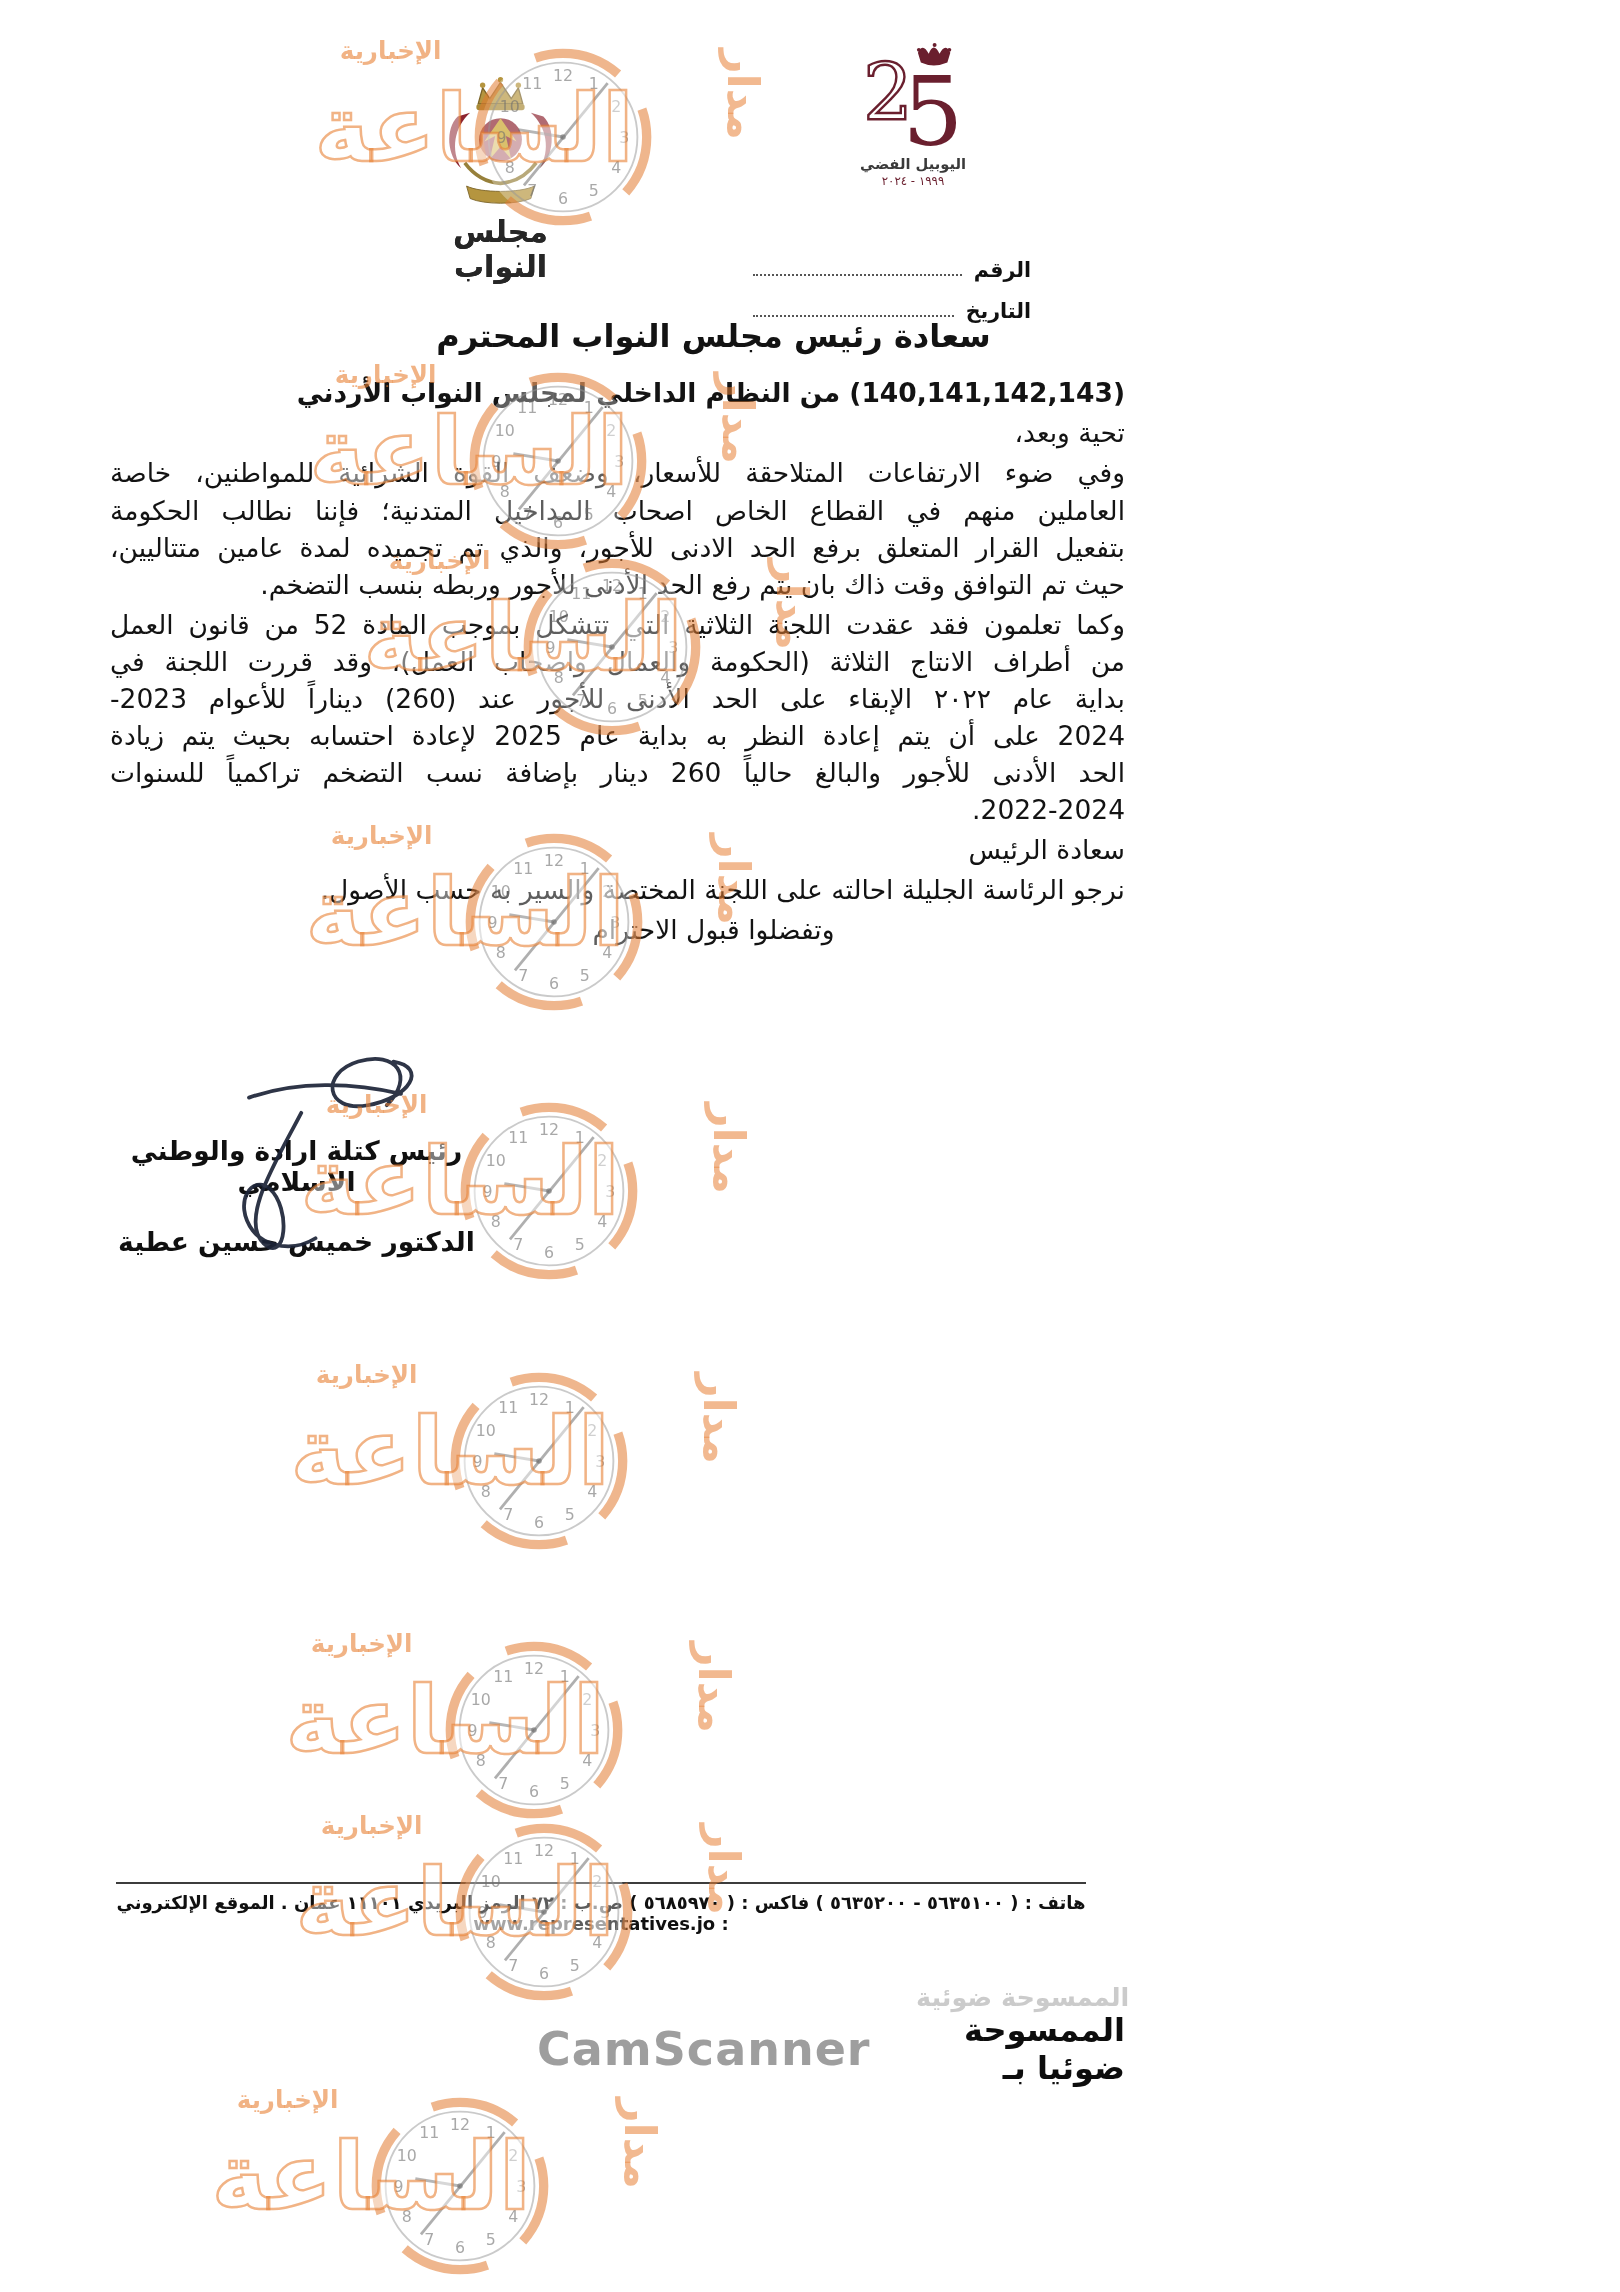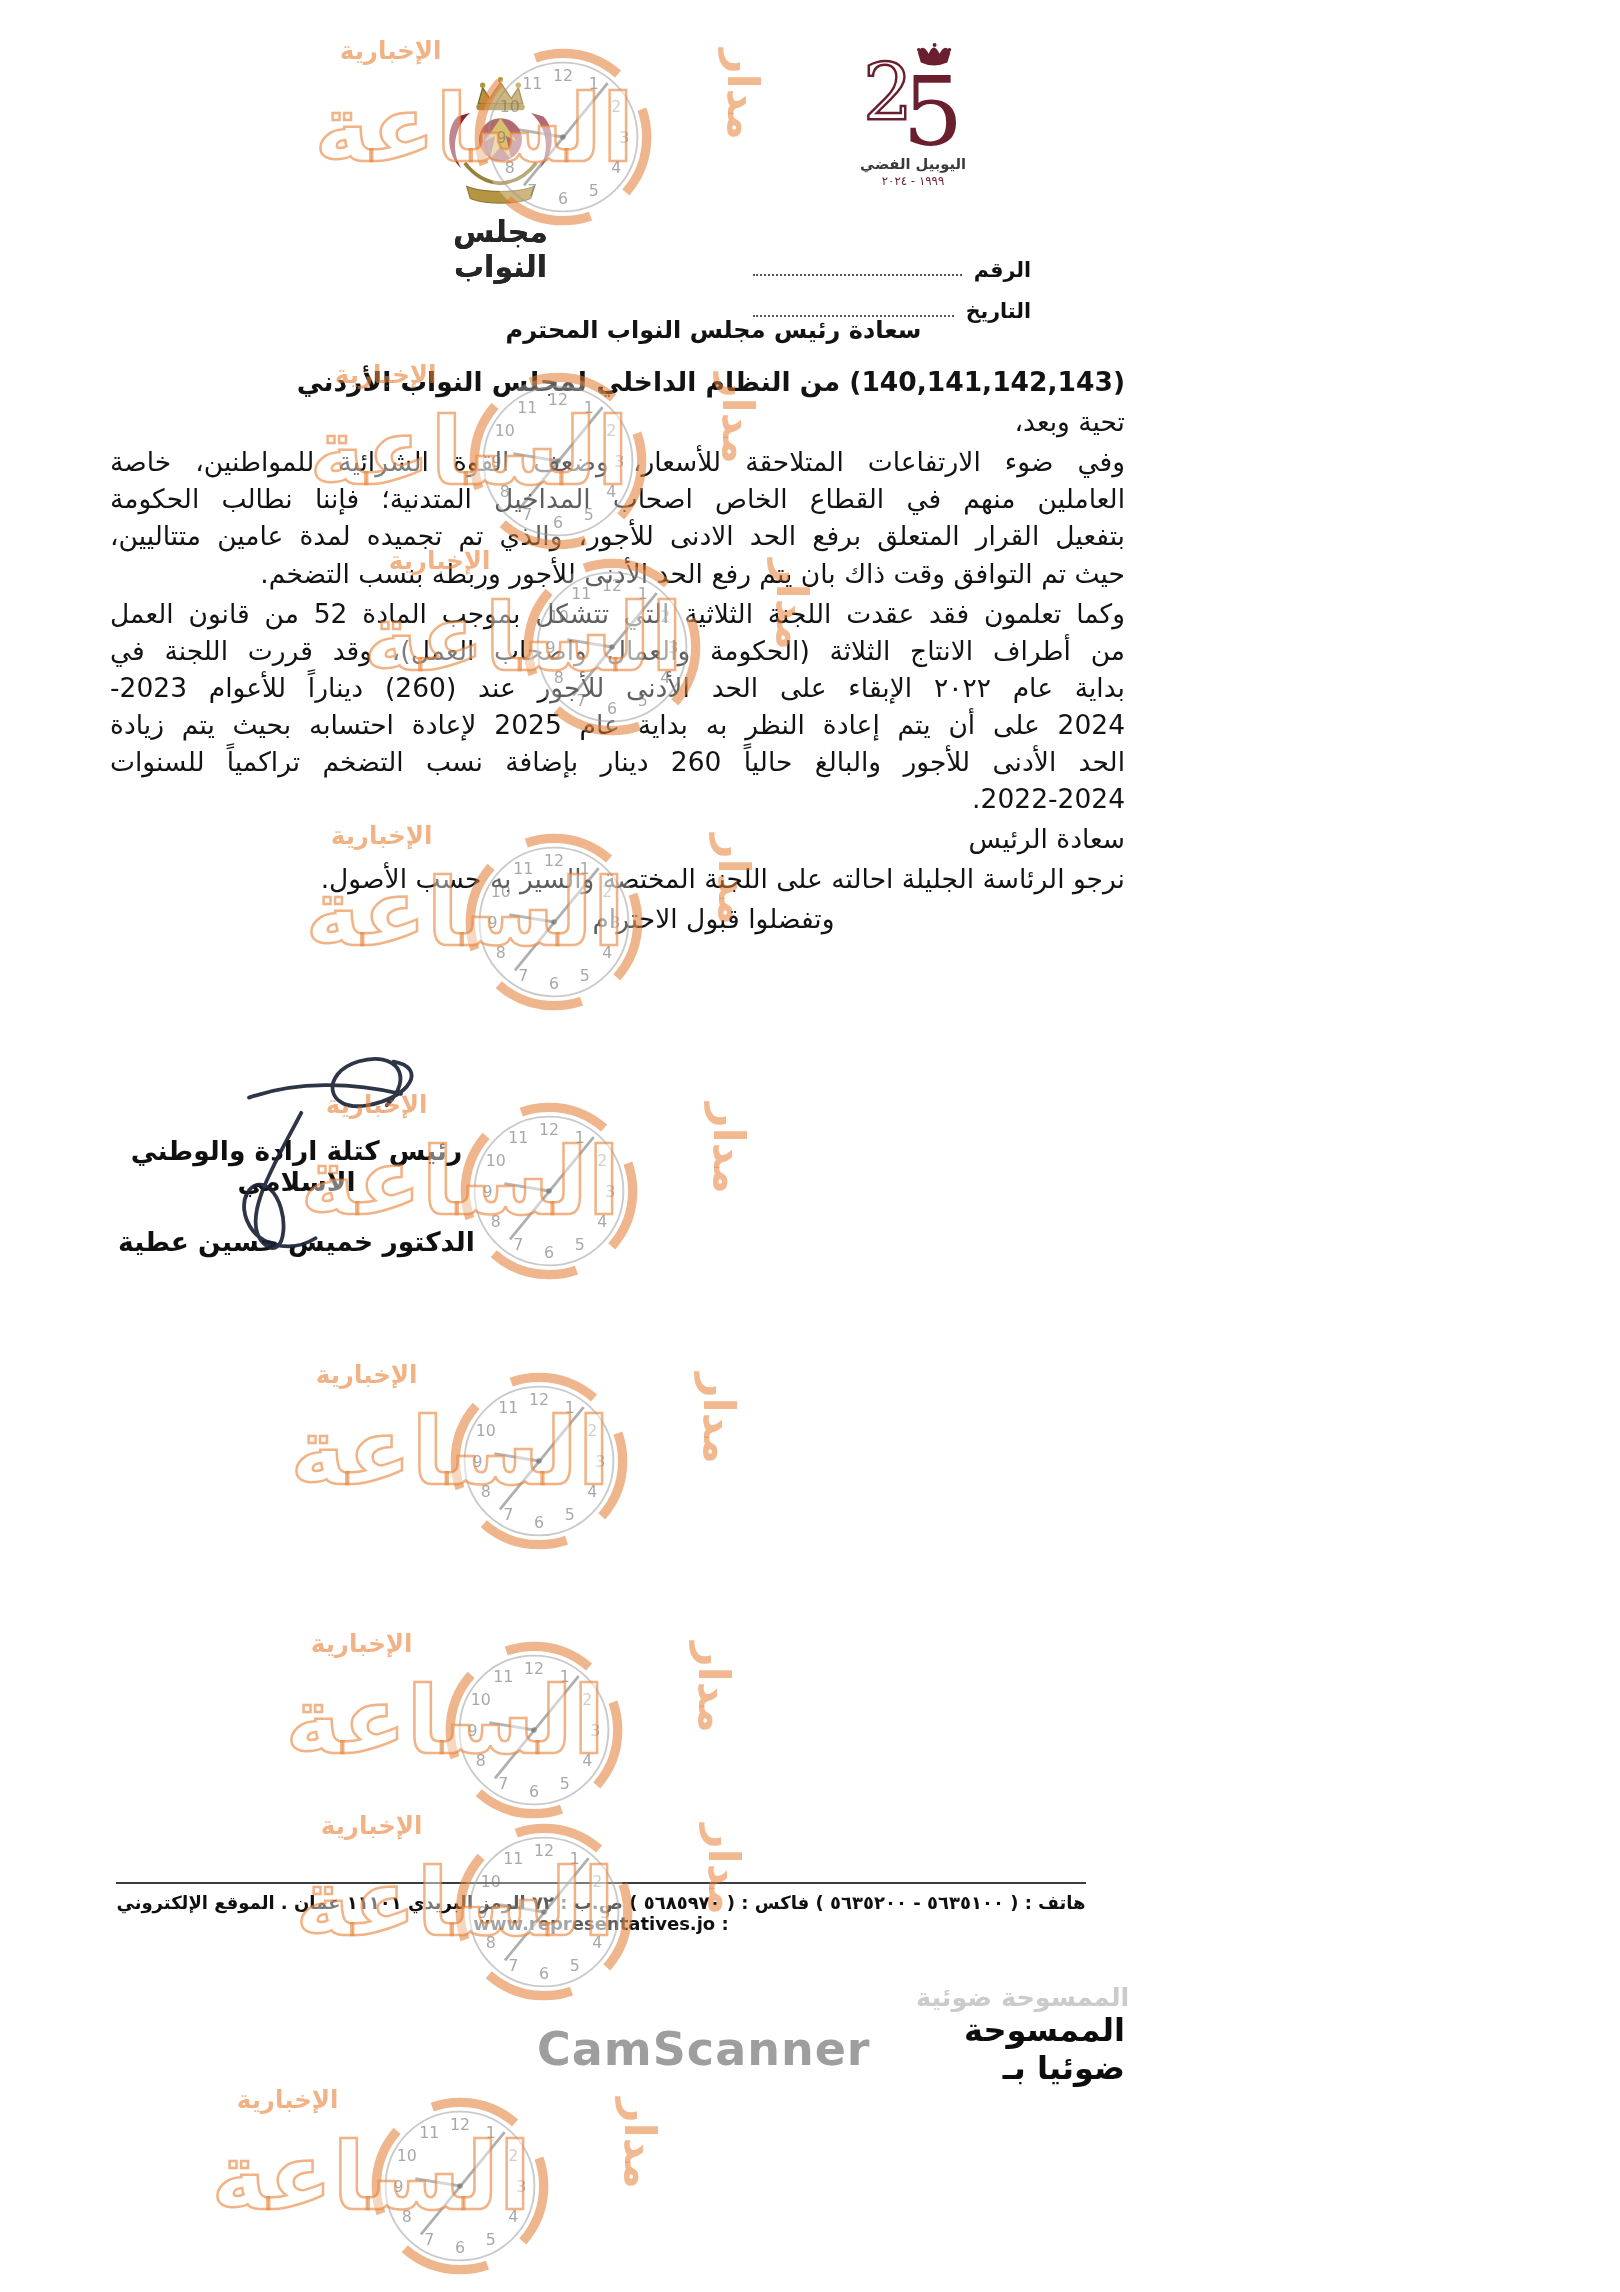--- a/index.html
+++ b/index.html
@@ -18,21 +18,21 @@
 
   .ref{position:absolute;left:747px;top:245px;width:284px;direction:rtl;}
   .ref-row{display:flex;align-items:flex-end;height:41px;justify-content:flex-end;}
   .ref-label{font-size:20.6px;font-weight:bold;color:#111;padding-bottom:3.9px;}
   .ref-dots{flex:1;border-bottom:2.5px dotted #555;margin:0 11.8px 9.8px 5.9px;height:1px;}
 
   
   .letter{position:absolute;left:110px;top:314px;width:1015px;direction:rtl;
           font-size:26.5px;line-height:1.4;color:#131313;}
   .letter > *{margin:0 0 2.9px 0;}
-  .salutation{font-size:24px;font-weight:bold;text-align:center;width:823px;
+  .salutation{font-size:32px;font-weight:bold;text-align:center;width:823px;
               margin:0 0 15.7px auto;margin-right:0;}
   
   .shift-left{width:823px;margin-right:0;margin-left:auto;}
   .subject{font-weight:bold;}
   .line{text-align:right;}
   .jl{text-align:justify;text-align-last:justify;}
   .plain{text-align:right;}
   .closing{text-align:center;font-weight:normal;}
 
   

